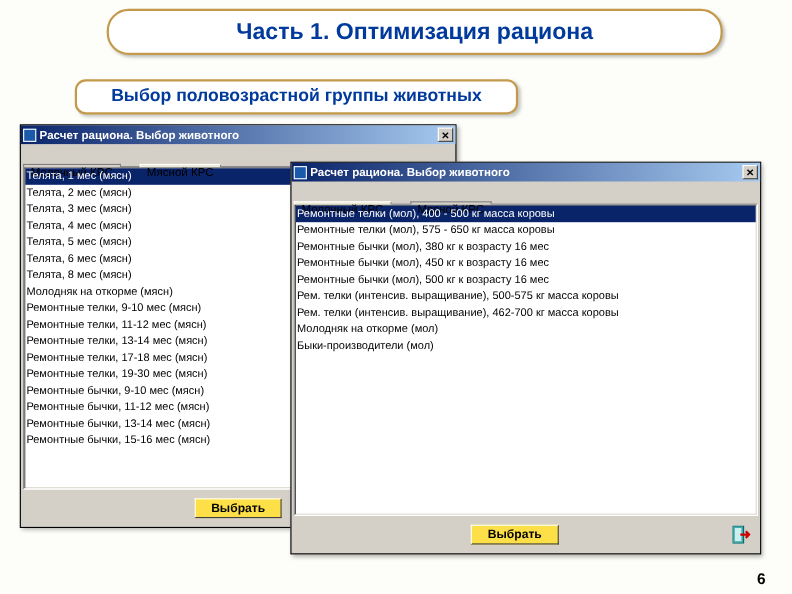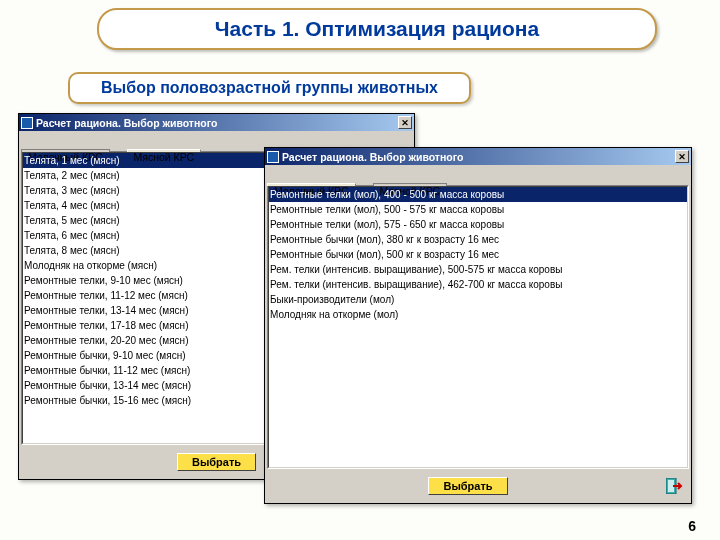--- a/index.html
+++ b/index.html
@@ -201,21 +201,21 @@
         <div class="row">Телята, 3 мес (мясн)</div>
         <div class="row">Телята, 4 мес (мясн)</div>
         <div class="row">Телята, 5 мес (мясн)</div>
         <div class="row">Телята, 6 мес (мясн)</div>
         <div class="row">Телята, 8 мес (мясн)</div>
         <div class="row">Молодняк на откорме (мясн)</div>
         <div class="row">Ремонтные телки, 9-10 мес (мясн)</div>
         <div class="row">Ремонтные телки, 11-12 мес (мясн)</div>
         <div class="row">Ремонтные телки, 13-14 мес (мясн)</div>
         <div class="row">Ремонтные телки, 17-18 мес (мясн)</div>
-        <div class="row">Ремонтные телки, 20-20 мес (мясн)</div>
+        <div class="row">Ремонтные телки, 19-30 мес (мясн)</div>
         <div class="row">Ремонтные бычки, 9-10 мес (мясн)</div>
         <div class="row">Ремонтные бычки, 11-12 мес (мясн)</div>
         <div class="row">Ремонтные бычки, 13-14 мес (мясн)</div>
         <div class="row">Ремонтные бычки, 15-16 мес (мясн)</div>
       </div>
   </div>
   <div class="bottombar">
     <div style="flex:1;text-align:center">
       <span class="btn">Выбрать</span>
     </div>
@@ -228,28 +228,28 @@
     <div class="ttext">Расчет рациона. Выбор животного</div>
     <div class="closebtn">✕</div>
   </div>
   <div class="tabbar">
     <div class="tab active">Молочный КРС</div>
     <div class="tab">Мясной КРС</div>
   </div>
   <div class="listpane">
     <div class="inner" id="list2">
         <div class="row selected">Ремонтные телки (мол), 400 - 500 кг масса коровы</div>
-        <div class="row">Ремонтные телки (мол), 500 - 575 кг масса коровы</div>
         <div class="row">Ремонтные телки (мол), 575 - 650 кг масса коровы</div>
         <div class="row">Ремонтные бычки (мол), 380 кг к возрасту 16 мес</div>
+        <div class="row">Ремонтные бычки (мол), 450 кг к возрасту 16 мес</div>
         <div class="row">Ремонтные бычки (мол), 500 кг к возрасту 16 мес</div>
         <div class="row">Рем. телки (интенсив. выращивание), 500-575 кг масса коровы</div>
         <div class="row">Рем. телки (интенсив. выращивание), 462-700 кг масса коровы</div>
+        <div class="row">Молодняк на откорме (мол)</div>
         <div class="row">Быки-производители (мол)</div>
-        <div class="row">Молодняк на откорме (мол)</div>
       </div>
   </div>
   <div class="bottombar">
     <div style="flex:1;text-align:center">
       <span class="btn">Выбрать</span>
     </div>
     <div class="exit-icon">
       <svg width="18" height="16" viewBox="0 0 18 16">
         <rect x="0" y="0" width="10" height="16" fill="#4aa" stroke="#066"></rect>
         <rect x="2" y="2" width="6" height="12" fill="#cee"></rect>

